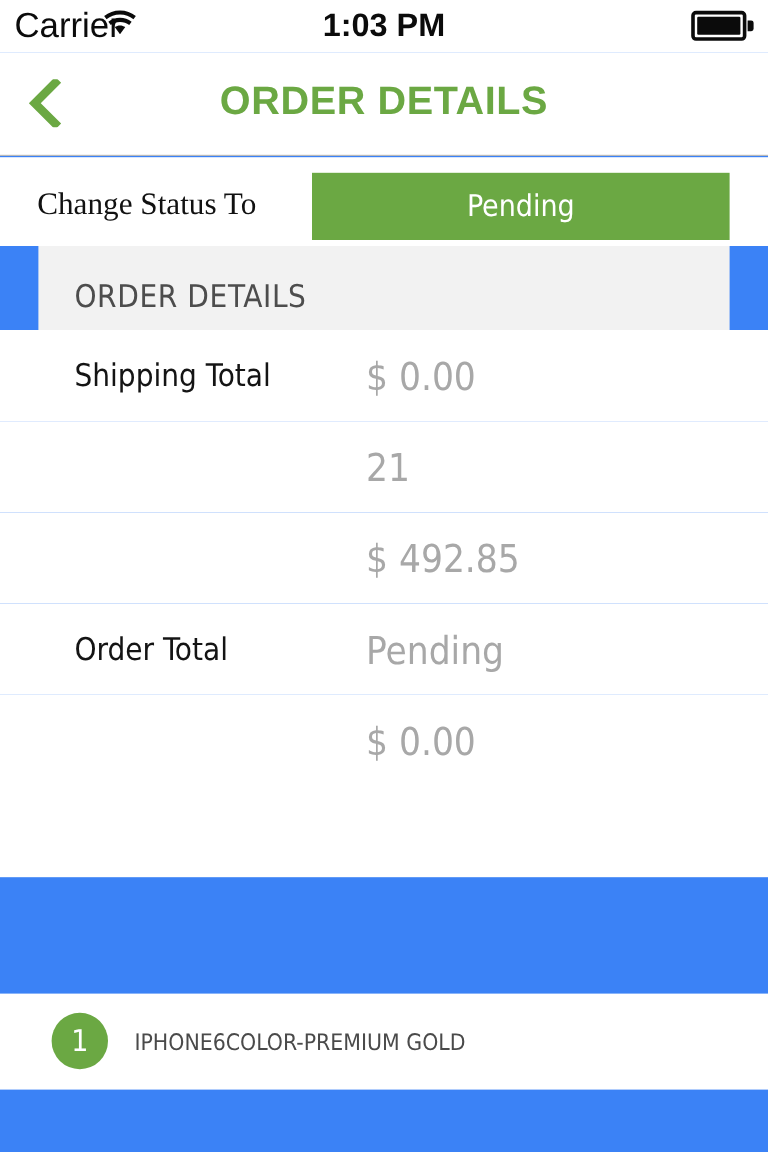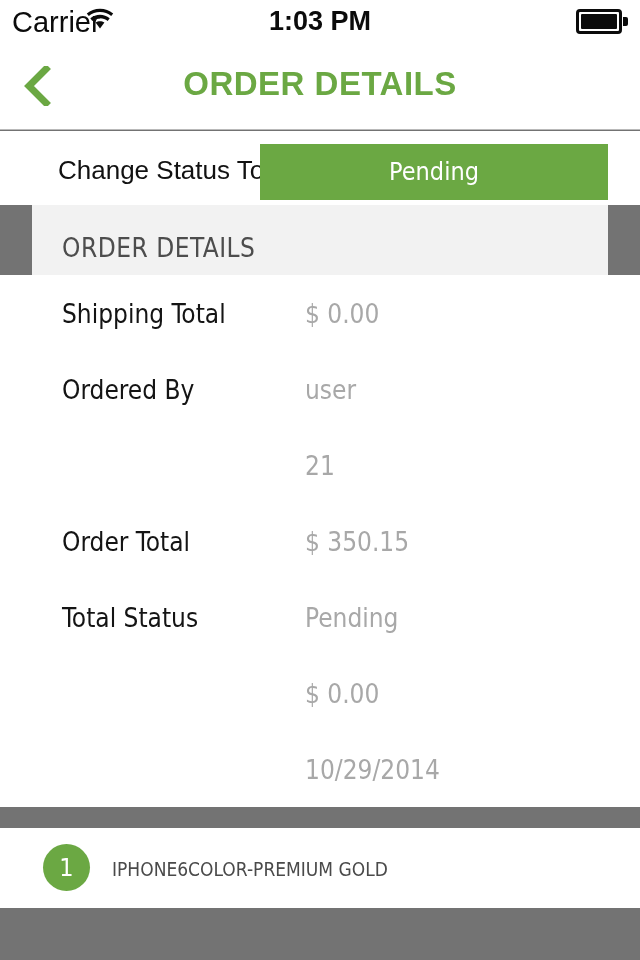--- a/index.html
+++ b/index.html
@@ -9,21 +9,21 @@
     height: 960px;
     background: #ffffff;
     font-family: "Liberation Sans", sans-serif;
     overflow: hidden;
   }
 
   #screen {
     position: relative;
     width: 640px;
     height: 960px;
-    background: #737373;
+    background: #3b82f6;
   }
 
   
   .status-bar {
     position: absolute;
     top: 0; left: 0;
     width: 640px;
     height: 44px;
     background: #ffffff;
   }
@@ -135,22 +135,21 @@
     height: 74px;
     background: #ffffff;
   }
   .status-row-label {
     position: absolute;
     left: 31px;
     top: 24px;
     font-size: 26px;
     line-height: 30px;
     color: #111111;
-    font-family: Liberation Sans, sans-serif;
-    margin-left: 27px;
+    font-family: Liberation Serif, serif;
   }
   .status-button {
     position: absolute;
     left: 260px;
     top: 13px;
     width: 348px;
     height: 56px;
     background: #6ba843;
     border: none;
     cursor: pointer;
@@ -206,21 +205,21 @@
     font-size: 26px;
     line-height: 30px;
     color: #141414;
     font-family: "DejaVu Sans Condensed", "Liberation Sans", sans-serif;
     white-space: nowrap;
   }
   .detail-value {
     position: absolute;
     left: 305px;
     top: 24px;
-    font-size: 26px;
+    font-size: 32px;
     line-height: 30px;
     color: #a8a8a8;
     font-family: "DejaVu Sans Condensed", "Liberation Sans", sans-serif;
     white-space: nowrap;
   }
 
   
   .line-item {
     position: absolute;
     left: 0;
@@ -304,39 +303,33 @@
   <div class="section-header">
     <div class="section-header-label">ORDER DETAILS</div>
   </div>
 
   <div class="detail-list">
     <div class="detail-row">
       <span class="detail-label">Shipping Total</span>
       <span class="detail-value">$ 0.00</span>
     </div>
     <div class="detail-row">
-      <span class="detail-label">Ordered By</span>
-      <span class="detail-value">user</span>
-    </div>
-    <div class="detail-row">
       <span class="detail-value">21</span>
     </div>
     <div class="detail-row">
+      <span class="detail-value">$ 492.85</span>
+    </div>
+    <div class="detail-row">
       <span class="detail-label">Order Total</span>
-      <span class="detail-value">$ 350.15</span>
-    </div>
-    <div class="detail-row">
-      <span class="detail-label">Total Status</span>
       <span class="detail-value">Pending</span>
     </div>
     <div class="detail-row">
       <span class="detail-value">$ 0.00</span>
     </div>
     <div class="detail-row">
-      <span class="detail-value">10/29/2014</span>
     </div>
   </div>
 
   <div class="line-item">
     <span class="qty-badge">
       <span class="qty-badge-label">1</span>
     </span>
     <span class="line-item-name">IPHONE6COLOR-PREMIUM GOLD</span>
   </div>
 

